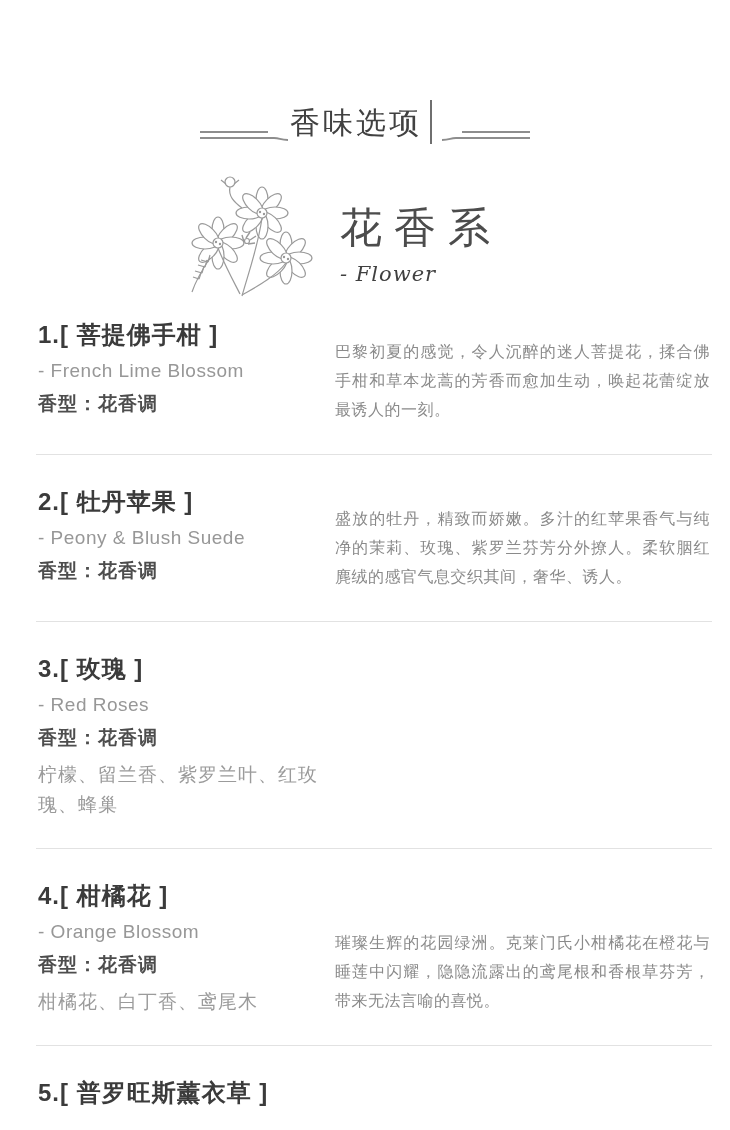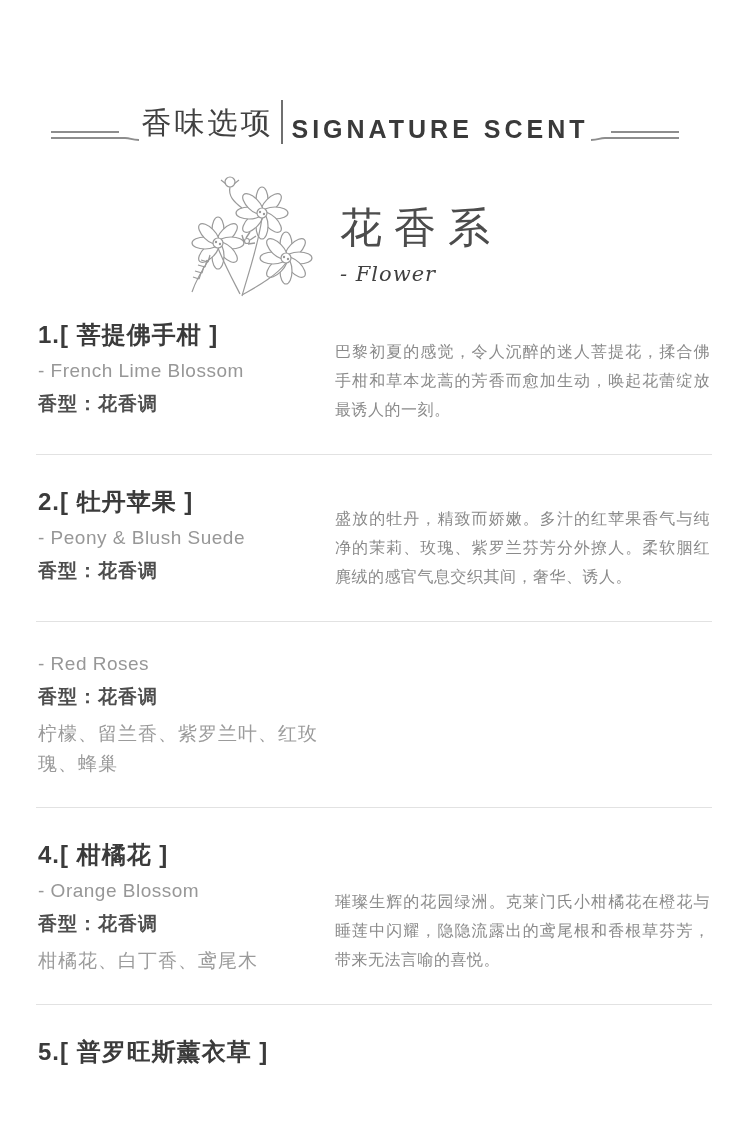--- a/index.html
+++ b/index.html
@@ -78,21 +78,20 @@
 </head>
 <body>
 
 <div class="header">
   <svg class="ornament" width="92" height="16" viewBox="0 0 92 16">
     <path d="M2 4 H70" stroke="#8d8d8d" stroke-width="2" fill="none"></path>
     <path d="M2 11 H64 C72 11 72 11 76 11 C82 11 82 13 90 13" stroke="#8d8d8d" stroke-width="2" fill="none" transform="translate(0,-1)"></path>
   </svg>
   <span class="header-title-zh">香味选项</span>
   <span class="header-divider"></span>
-  <span class="header-title-en">SIGNATURE SCENT</span>
   <svg class="ornament" width="92" height="16" viewBox="0 0 92 16">
     <path d="M90 4 H22" stroke="#8d8d8d" stroke-width="2" fill="none"></path>
     <path d="M90 11 H28 C20 11 20 11 16 11 C10 11 10 13 2 13" stroke="#8d8d8d" stroke-width="2" fill="none" transform="translate(0,-1)"></path>
   </svg>
 </div>
 
 <div class="family">
   <svg class="family-flower" width="140" height="135" viewBox="0 0 140 135" fill="none" stroke="#9a9a9a" stroke-width="1.2">
 
     <circle cx="46" cy="14" r="5" fill="#fff"></circle>
@@ -176,20 +175,21 @@
       <div class="scent-english">- Peony &amp; Blush Suede</div>
       <div class="scent-type">香型：花香调</div>
     </div>
     <div class="scent-desc">盛放的牡丹，精致而娇嫩。多汁的红苹果香气与纯净的茉莉、玫瑰、紫罗兰芬芳分外撩人。柔软胭红麂绒的感官气息交织其间，奢华、诱人。</div>
   </div>
 
   <hr class="sep">
 
   <div class="scent-item">
     <div class="scent-left">
+      <div class="scent-heading">3.[ 玫瑰 ]</div>
       <div class="scent-english">- Red Roses</div>
       <div class="scent-type">香型：花香调</div>
       <div class="scent-notes">柠檬、留兰香、紫罗兰叶、红玫瑰、蜂巢</div>
     </div>
   </div>
 
   <hr class="sep">
 
   <div class="scent-item">
     <div class="scent-left">

